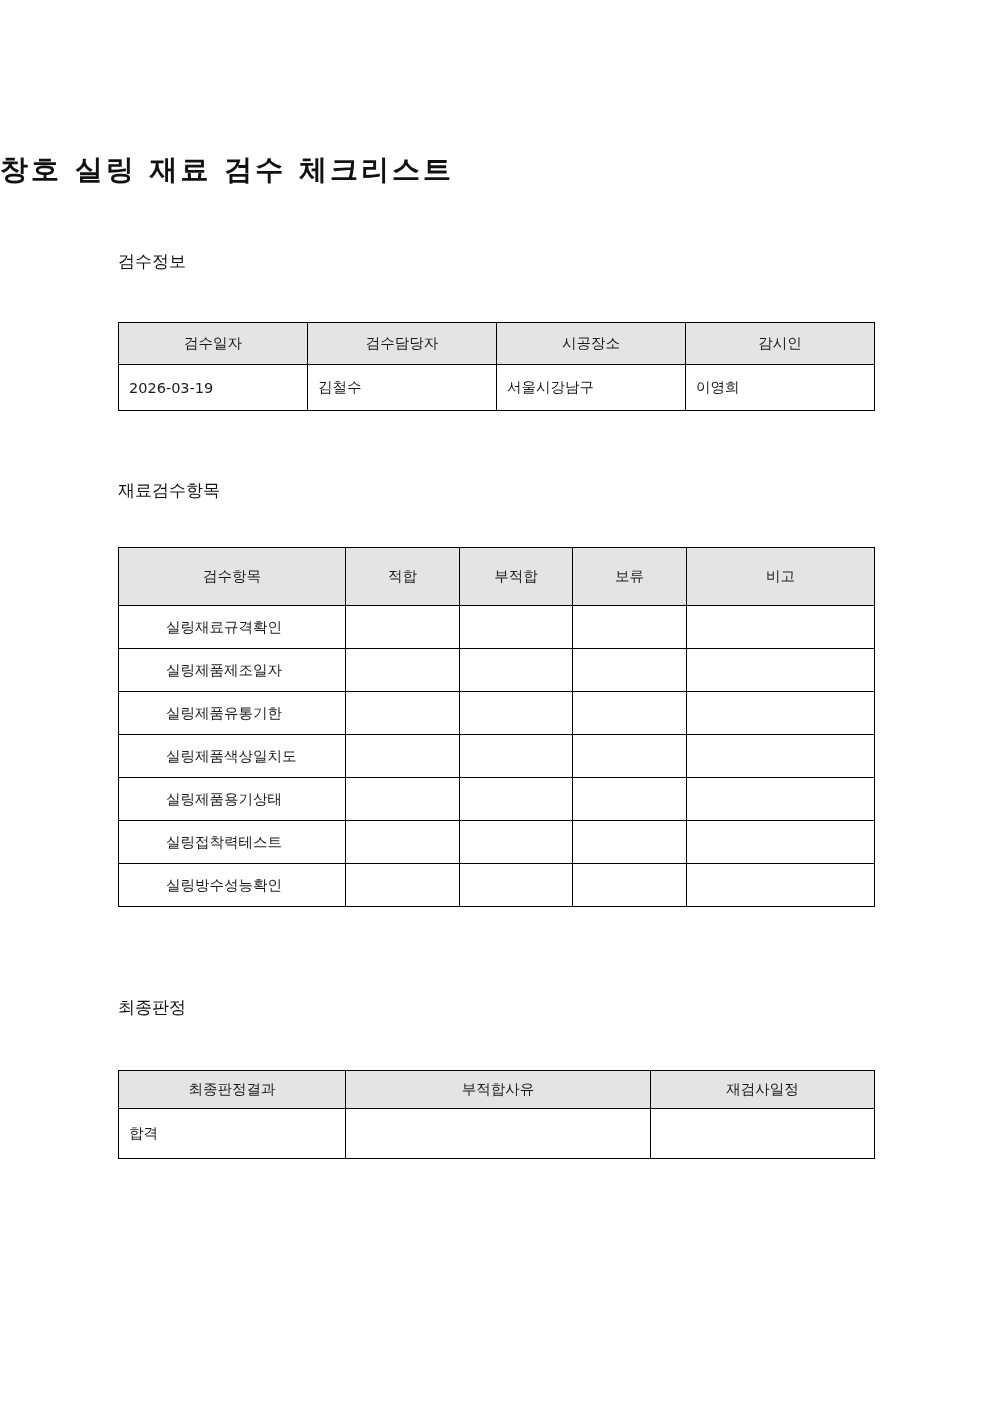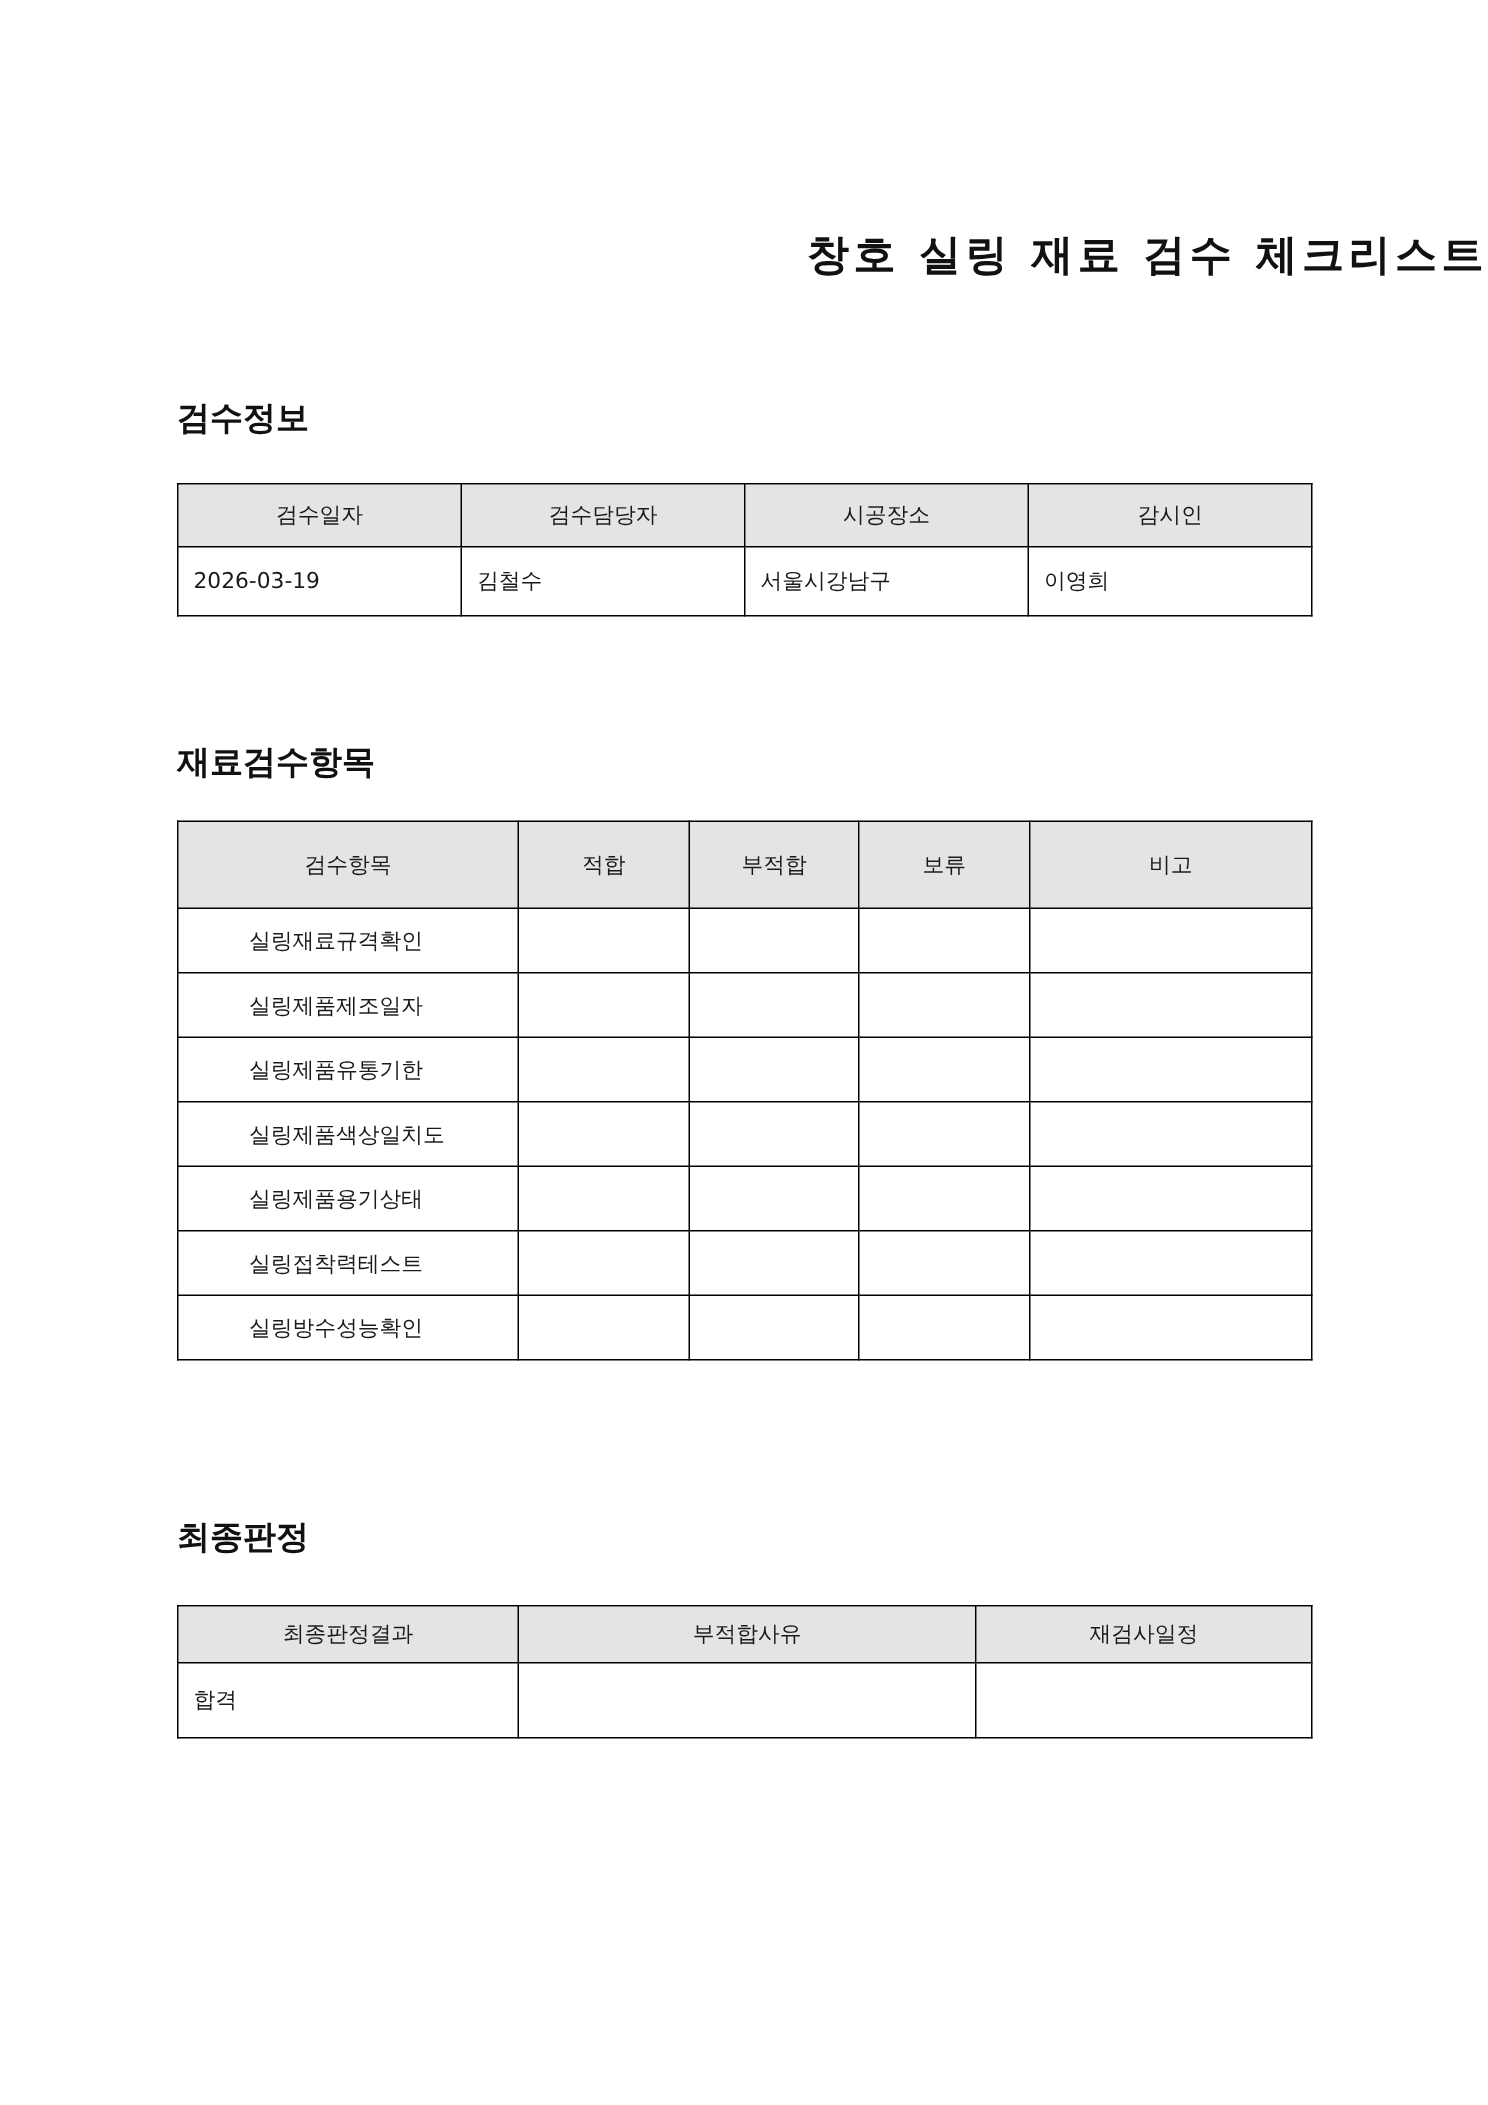--- a/index.html
+++ b/index.html
@@ -22,36 +22,35 @@
     height: 1403px;
     box-sizing: border-box;
   }
 
   
   .doc-title {
     position: absolute;
     left: 0;
     top: 132px;
     width: 992px;
-    text-align: right;
+    text-align: left;
     font-size: 28px;
     font-weight: bold;
     letter-spacing: 3px;
     color: #111111;
   }
 
   
   .section-heading {
     position: absolute;
     left: 118px;
-    font-size: 22px;
-    font-weight: bold;
+    font-size: 17px;
+    font-weight: normal;
     color: #111111;
     letter-spacing: 0px;
-    margin-top: 14px;
   }
   #heading-info     { top: 250px; }
   #heading-items    { top: 479px; }
   #heading-verdict  { top: 996px; }
 
   
   table.doc-table {
     position: absolute;
     border-collapse: collapse;
     table-layout: fixed;

